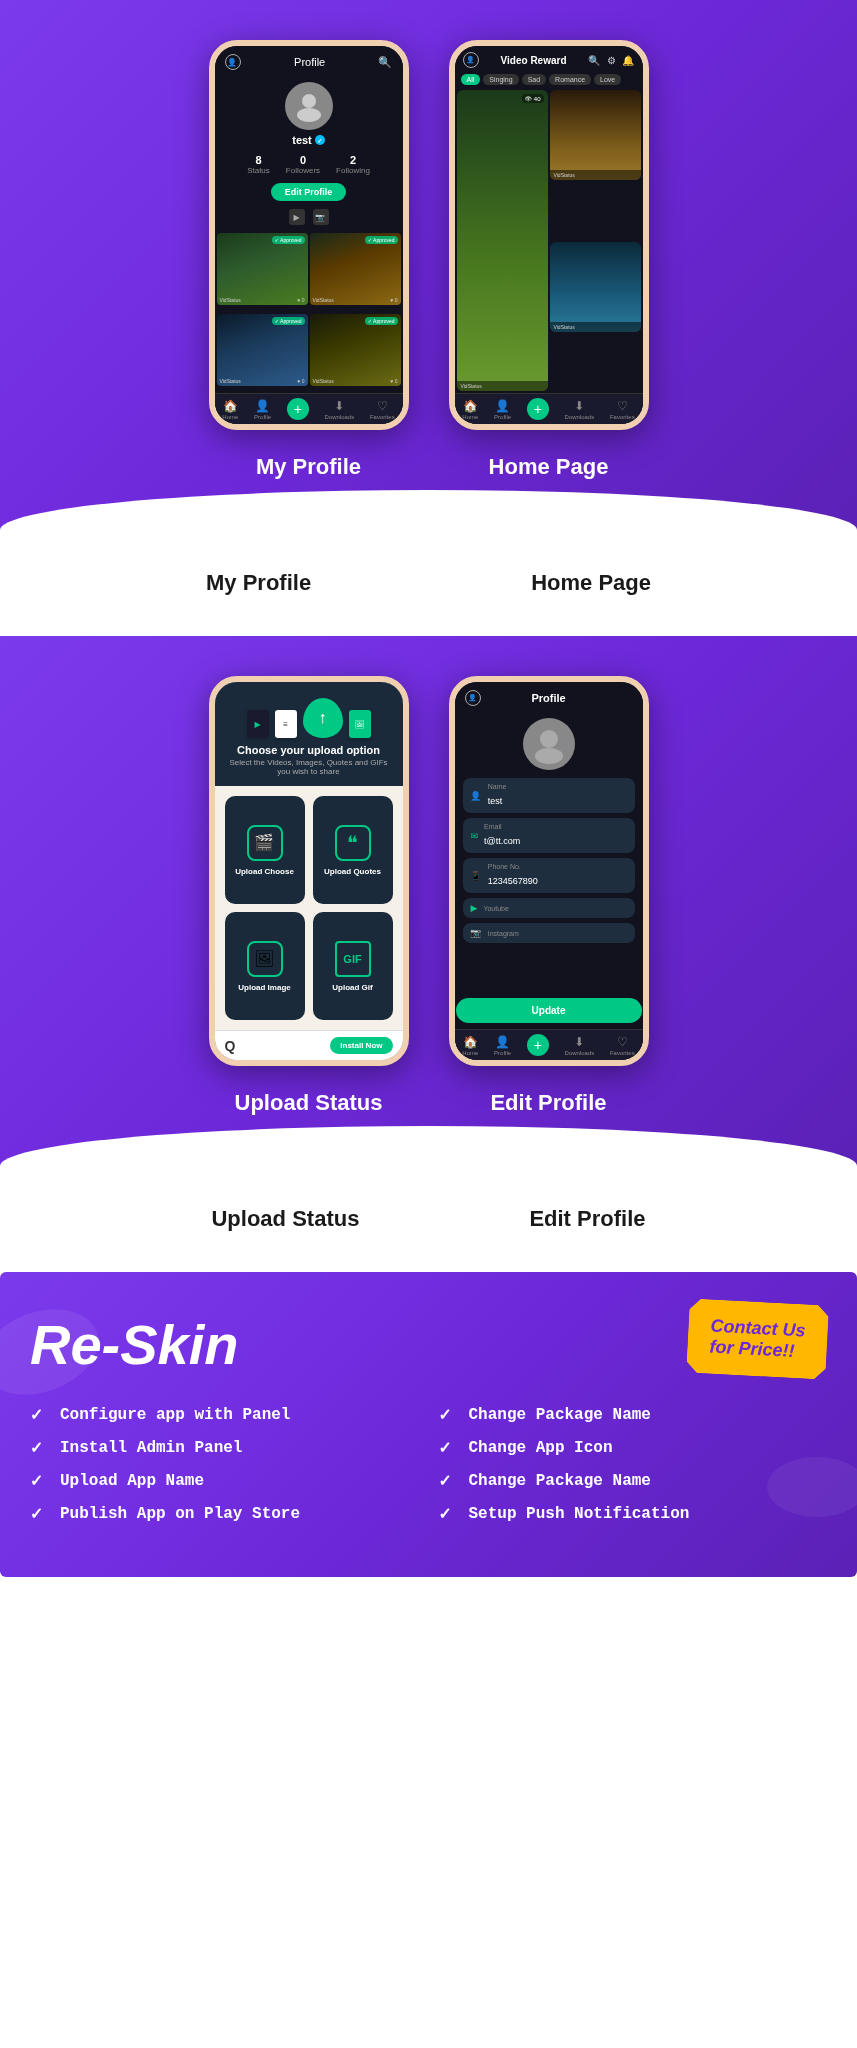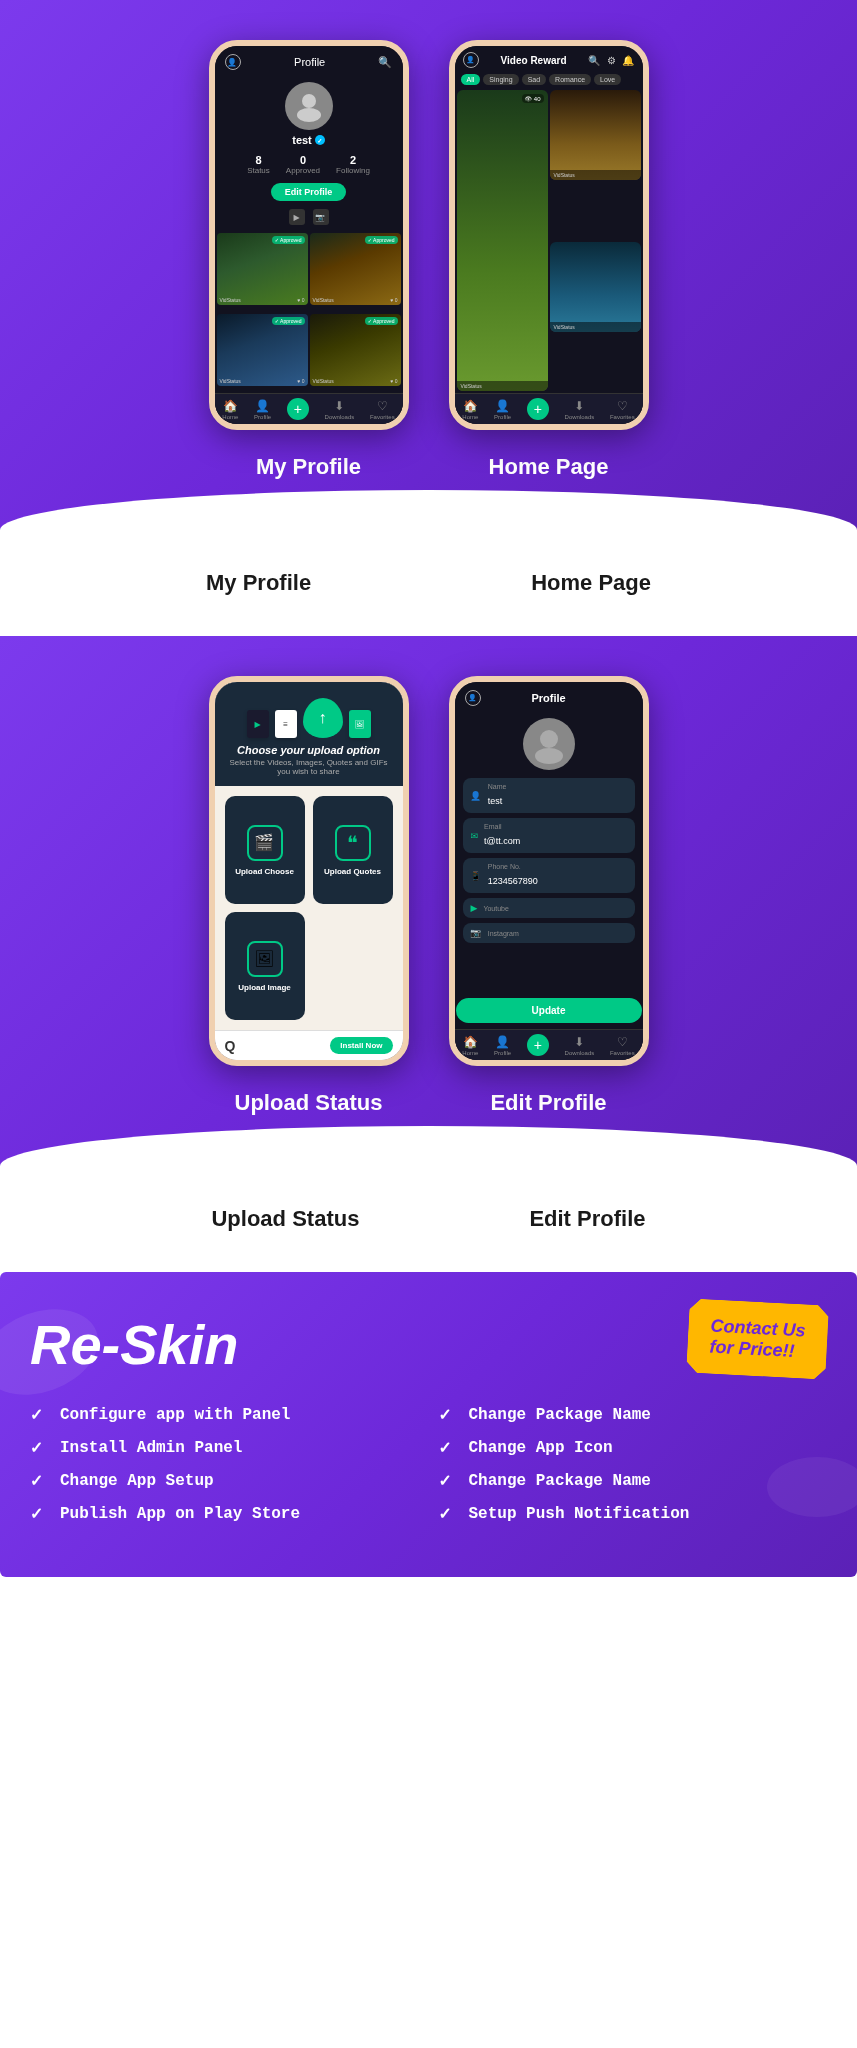--- a/index.html
+++ b/index.html
@@ -317,21 +317,21 @@
       width: 22px; height: 28px;
       background: #fff;
       border-radius: 3px;
       display: flex; align-items: center; justify-content: center;
       font-size: 8px; color: #333;
       box-shadow: 0 2px 4px rgba(0,0,0,0.2);
     }
     .mini-doc.teal { background: #00c986; color: #fff; }
     .mini-doc.dark { background: #1a1a2e; color: #00c986; }
     .upload-title {
-      color: #fff; font-size: 11px; font-weight: 700; text-align: center; font-style: italic;
+      color: #fff; font-size: 11px; font-weight: 700; text-align: center;
     }
     .upload-subtitle {
       color: #aaa; font-size: 8px; text-align: center; margin-top: 2px;
     }
     .upload-options-grid {
       display: grid;
       grid-template-columns: 1fr 1fr;
       gap: 8px;
       padding: 10px;
       flex: 1;
@@ -543,21 +543,21 @@
           </div>
         </div>
 
         <div class="stats-row">
           <div class="stat-item">
             <div class="stat-num">8</div>
             <div class="stat-lbl">Status</div>
           </div>
           <div class="stat-item">
             <div class="stat-num">0</div>
-            <div class="stat-lbl">Approved</div>
+            <div class="stat-lbl">Followers</div>
           </div>
           <div class="stat-item">
             <div class="stat-num">2</div>
             <div class="stat-lbl">Following</div>
           </div>
         </div>
 
         <div style="display:flex;flex-direction:column;align-items:center;gap:4px;margin-bottom:4px;">
           <button class="edit-profile-btn">Edit Profile</button>
           <div class="social-icons-row">
@@ -713,20 +713,24 @@
             <div class="upload-opt-label">Upload Choose</div>
           </div>
           <div class="upload-option">
             <div class="upload-opt-icon" style="font-size:20px;color:#00c986;">❝</div>
             <div class="upload-opt-label">Upload Quotes</div>
           </div>
           <div class="upload-option">
             <div class="upload-opt-icon">🖼</div>
             <div class="upload-opt-label">Upload Image</div>
           </div>
+          <div class="upload-option">
+            <div class="upload-opt-icon" style="font-size:11px;font-weight:900;color:#00c986;border:2px solid #00c986;border-radius:4px;padding:2px 4px;">GIF</div>
+            <div class="upload-opt-label">Upload Gif</div>
+          </div>
         </div>
 
         <div class="upload-bottom-bar">
           <span class="q-logo">Q</span>
           <button class="install-btn">Install Now</button>
         </div>
       </div>
     </div>
     <div class="phone-label">Upload Status</div>
   </div>
@@ -848,21 +852,21 @@
     <div class="feature-item">
       <span class="check-icon">✓</span>
       <span class="feature-text">Install Admin Panel</span>
     </div>
     <div class="feature-item">
       <span class="check-icon">✓</span>
       <span class="feature-text">Change App Icon</span>
     </div>
     <div class="feature-item">
       <span class="check-icon">✓</span>
-      <span class="feature-text">Change App Setup</span>
+      <span class="feature-text">Upload App Name</span>
     </div>
     <div class="feature-item">
       <span class="check-icon">✓</span>
       <span class="feature-text">Change Package Name</span>
     </div>
     <div class="feature-item">
       <span class="check-icon">✓</span>
       <span class="feature-text">Publish App on Play Store</span>
     </div>
     <div class="feature-item">

